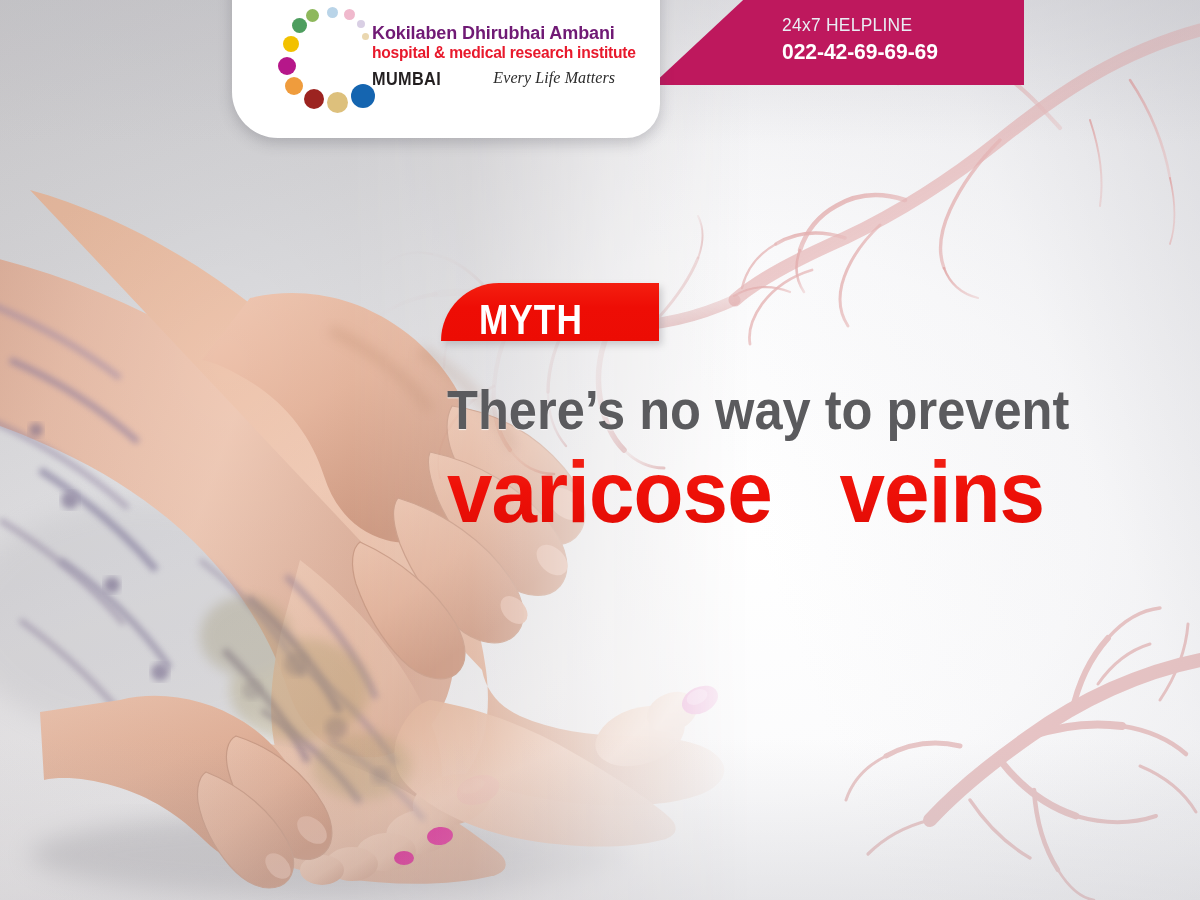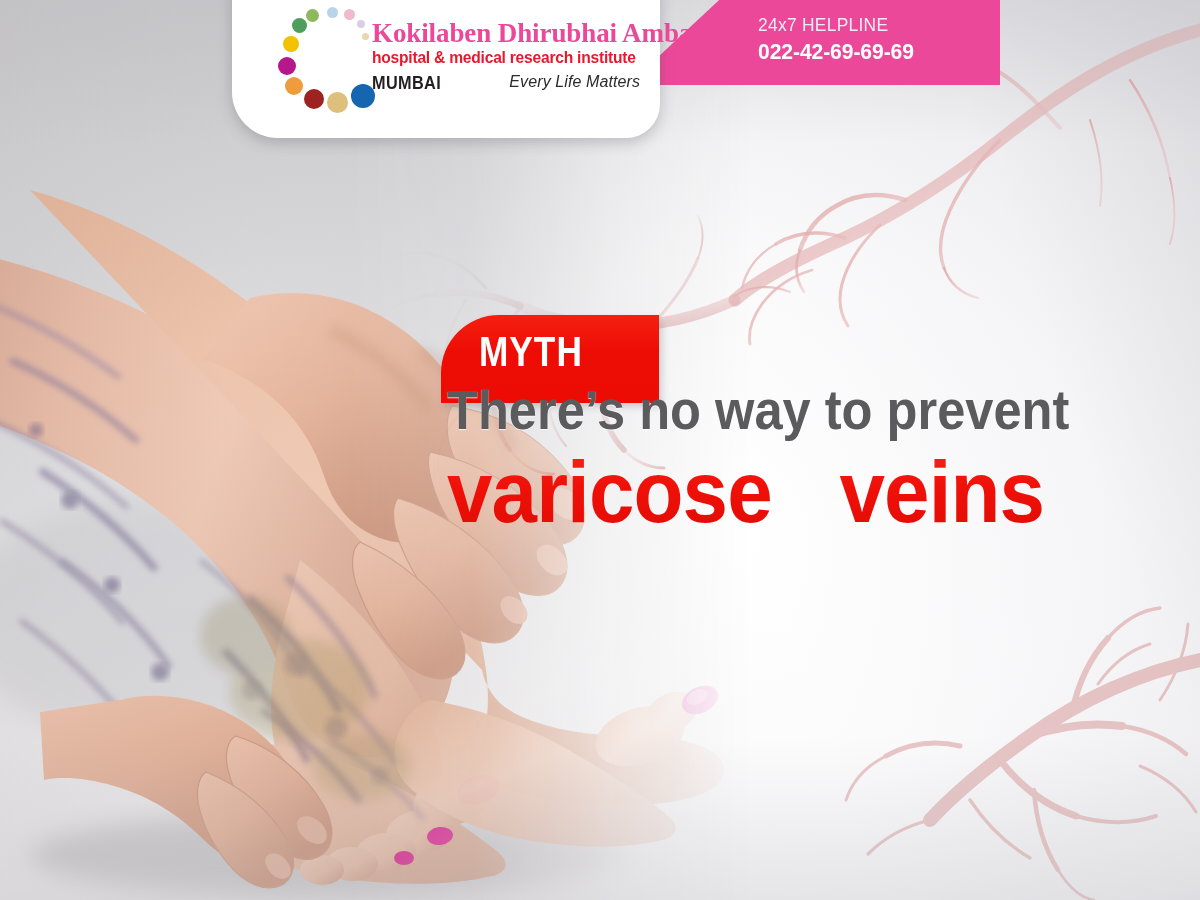--- a/index.html
+++ b/index.html
@@ -98,24 +98,24 @@
   .logo-dots span {
     position: absolute;
     border-radius: 50%;
     display: block;
   }
   .logo-text {
     margin-left: -4px;
     padding-top: 2px;
   }
   .brand-line1 {
-    font-family: Liberation Serif, serif;
-    font-weight: bold;
-    font-size: 27px;
-    color: #ec4899;
+    font-family: Liberation Sans, sans-serif;
+    font-weight: bold;
+    font-size: 18px;
+    color: #701a75;
     letter-spacing: -0.1px;
     line-height: 1.0;
     white-space: nowrap;
   }
   .brand-line2 {
     font-family: "Liberation Sans Narrow","Liberation Sans", sans-serif;
     font-weight: bold;
     font-size: 16.2px;
     color: #e8192c;
     letter-spacing: -0.25px;
@@ -133,36 +133,36 @@
   .brand-city {
     font-family: "Liberation Sans", sans-serif;
     font-weight: bold;
     font-size: 17.5px;
     color: #231f20;
     letter-spacing: 0.4px;
     transform: scaleX(0.93);
     transform-origin: left center;
   }
   .brand-tag {
-    font-family: Liberation Sans, sans-serif;
+    font-family: Liberation Serif, serif;
     font-style: italic;
     font-size: 16px;
     color: #2b2b2b;
-    margin-left: 63px;
+    margin-left: 47px;
     letter-spacing: 0.1px;
   }
 
   
   .helpline {
     position: absolute;
-    left: 628px;
+    left: 652px;
     top: 0;
     width: 372px;
     height: 85px;
-    background: #ec4899;
+    background: #be185d;
     clip-path: polygon(24.5% 0, 100% 0, 100% 100%, 0 100%);
     z-index: 4;
     box-shadow: 0 4px 10px rgba(60,60,70,0.22);
   }
   .helpline-text {
     position: absolute;
     left: 130px;
     top: 13px;
   }
   .helpline-label {
@@ -186,26 +186,25 @@
     transform: scaleX(0.96);
     transform-origin: left center;
   }
 
   
   .myth-badge {
     position: absolute;
     left: 441px;
     top: 283px;
     width: 218px;
-    height: 88px;
+    height: 58px;
     background: linear-gradient(180deg, #f41f10 0%, #ee0d05 42%, #ec0c04 100%);
     border-top-left-radius: 58px;
     box-shadow: 3px 4px 7px rgba(120,120,128,0.32);
     z-index: 5;
-    margin-top: 32px;
   }
   .myth-label {
     position: absolute;
     left: 38px;
     top: 12px;
     font-family: "Liberation Sans Narrow","Liberation Sans", sans-serif;
     font-weight: bold;
     font-size: 43px;
     line-height: 48px;
     color: #ffffff;

